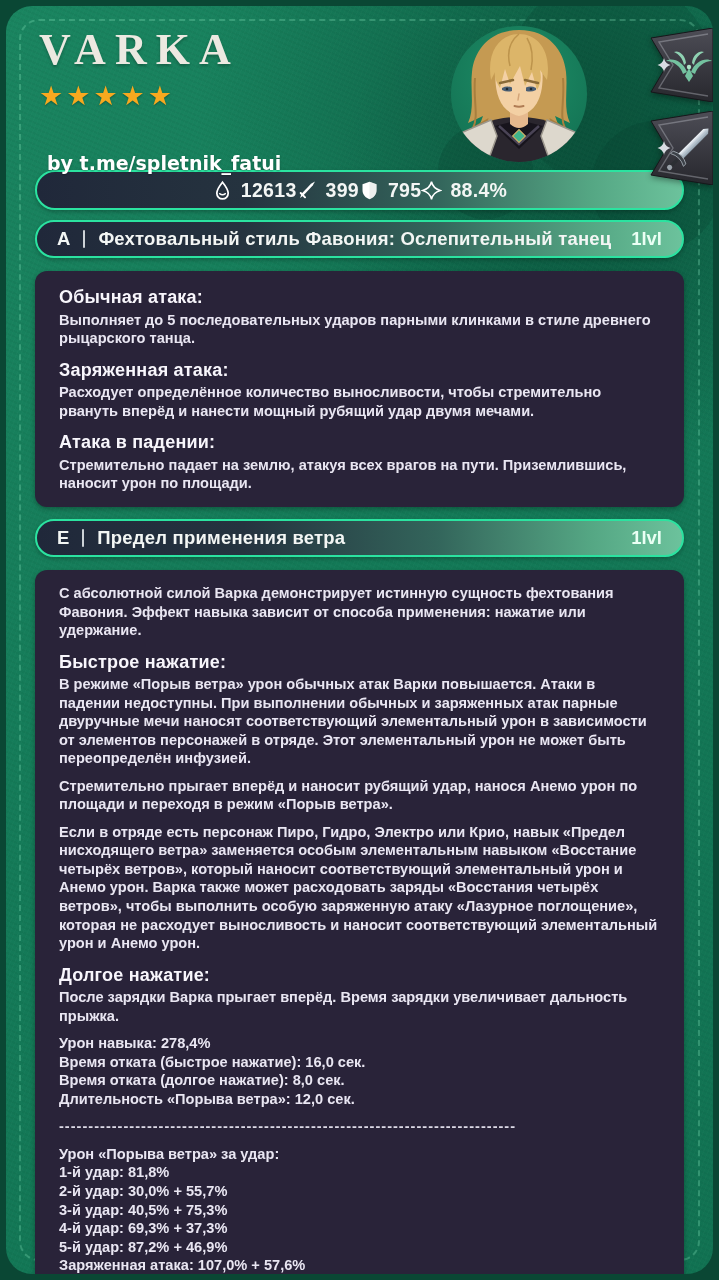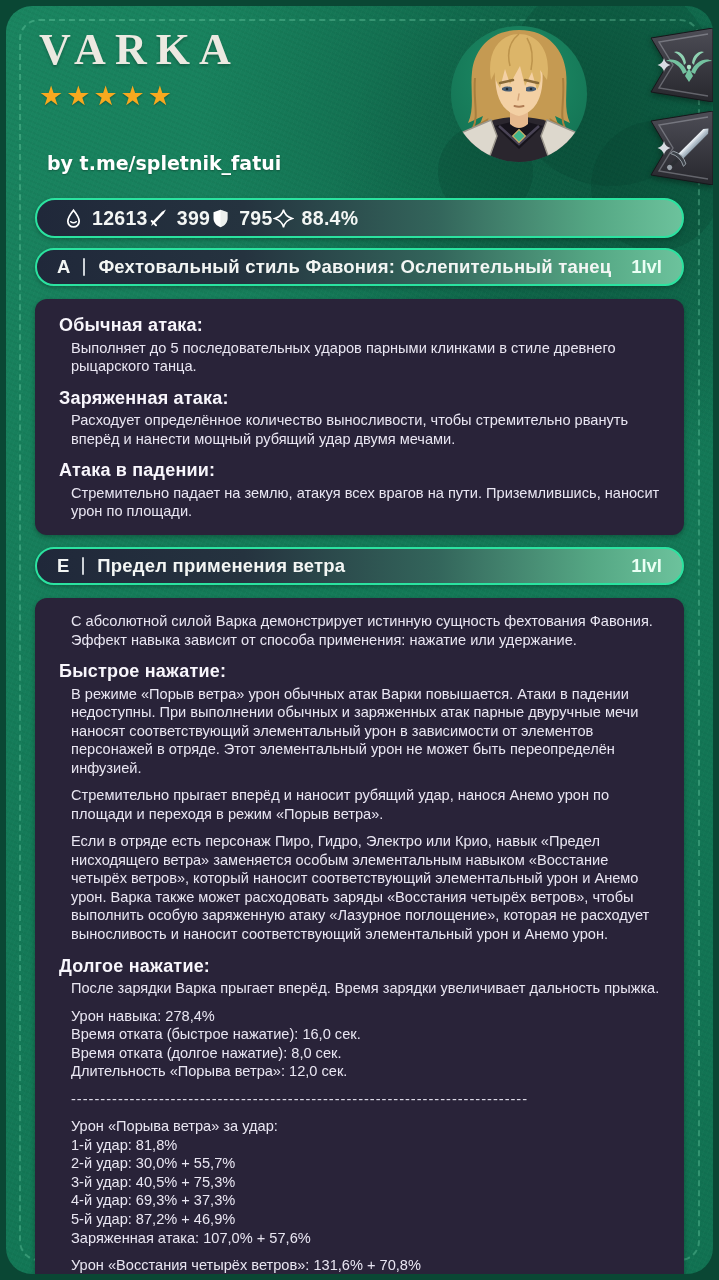--- a/index.html
+++ b/index.html
@@ -21,59 +21,59 @@
       repeating-linear-gradient(-67deg, rgba(255,255,255,.03) 0 1px, rgba(255,255,255,0) 1px 4px);}
   .stitch{position:absolute;inset:13px;border:2px dashed rgba(140,235,195,.28);border-radius:20px;pointer-events:none;}
   .decor{position:absolute;border-radius:50%;background:rgba(5,55,40,.20);pointer-events:none;}
   .d1{width:210px;height:210px;left:500px;top:-30px;}
   .d2{width:130px;height:130px;left:585px;top:115px;}
   .d3{width:95px;height:95px;left:432px;top:118px;}
 
   .content{position:absolute;inset:0;padding:0 29px;box-sizing:border-box;}
 
   
-  .hdr{position:relative;height:192px;}
+  .hdr{position:relative;height:164px;}
   .title{position:absolute;left:4px;top:18px;font-family:"Liberation Serif",serif;font-weight:700;
     font-size:44px;letter-spacing:9px;color:#ece9e1;text-shadow:0 2px 3px rgba(0,0,0,.25);}
   .stars{position:absolute;left:4px;top:74px;font-size:27px;letter-spacing:3px;color:#f7a91f;
     text-shadow:0 1px 2px rgba(0,0,0,.3);}
   .credit{position:absolute;left:12px;top:146px;font-family:"DejaVu Sans",sans-serif;
     font-weight:700;font-size:19px;color:#ffffff;text-shadow:0 1px 2px rgba(0,0,0,.3);}
   .avatar{position:absolute;left:414px;top:18px;width:140px;height:140px;}
   .badges{position:absolute;right:-29px;top:22px;display:flex;flex-direction:column;gap:9px;}
   .badge{width:76px;height:74px;filter:drop-shadow(0 2px 3px rgba(0,0,0,.4));}
 
   
   .pill{
     height:40px;border-radius:21px;border:2px solid #2be3a0;box-sizing:border-box;
     background:linear-gradient(90deg,#20283a 0%,#25333f 32%,#33655b 62%,#55a784 86%,#6cc29c 100%);
     display:flex;align-items:center;color:#f3f6f4;
     box-shadow:0 2px 4px rgba(0,0,0,.25);
   }
-  .statsbar{justify-content:flex-start;padding:0 26px;margin-bottom:10px;}
+  .statsbar{justify-content:center;padding:0 26px;margin-bottom:10px;}
   .stat{display:flex;align-items:center;gap:8px;}
   .stat svg{display:block;}
   .stat .val{font-size:19.5px;font-weight:700;letter-spacing:.3px;}
 
   .talent{height:38px;padding:0 20px;margin-bottom:13px;font-size:18.5px;font-weight:700;}
   .talent .key{margin-right:13px;}
   .talent .vbar{width:2px;height:18px;background:rgba(235,240,243,.85);margin-right:13px;border-radius:1px;}
   .talent .ttl{flex:1;letter-spacing:.2px;}
   .talent .lvl{color:#eafff4;font-size:18.5px;}
 
   
   .panel{
     background:#292339;border-radius:12px;padding:14px 24px;box-sizing:border-box;
     color:#e9e6f2;font-size:14.6px;line-height:1.27;overflow:hidden;
     box-shadow:0 2px 5px rgba(0,10,8,.3);
   }
   .panel1{margin-bottom:12px;}
   .panel h3{margin:12px 0 2px 0;font-size:18px;line-height:1.2;color:#f8f6fc;letter-spacing:.2px;}
   .panel .blk:first-child h3{margin-top:2px;}
-  .panel p{margin:0 0 9px 12px;}
+  .panel p{margin:0 0 9px 0;font-weight:bold;}
   .panel p:last-child{margin-bottom:0;}
   .pre{white-space:pre-line;}
   .sep{white-space:nowrap;overflow:hidden;letter-spacing:1px;color:#dcd9e6;}
 </style>
 </head>
 <body>
 
 <div class="card">
   <div class="texture"></div>
   <div class="decor d1"></div>

